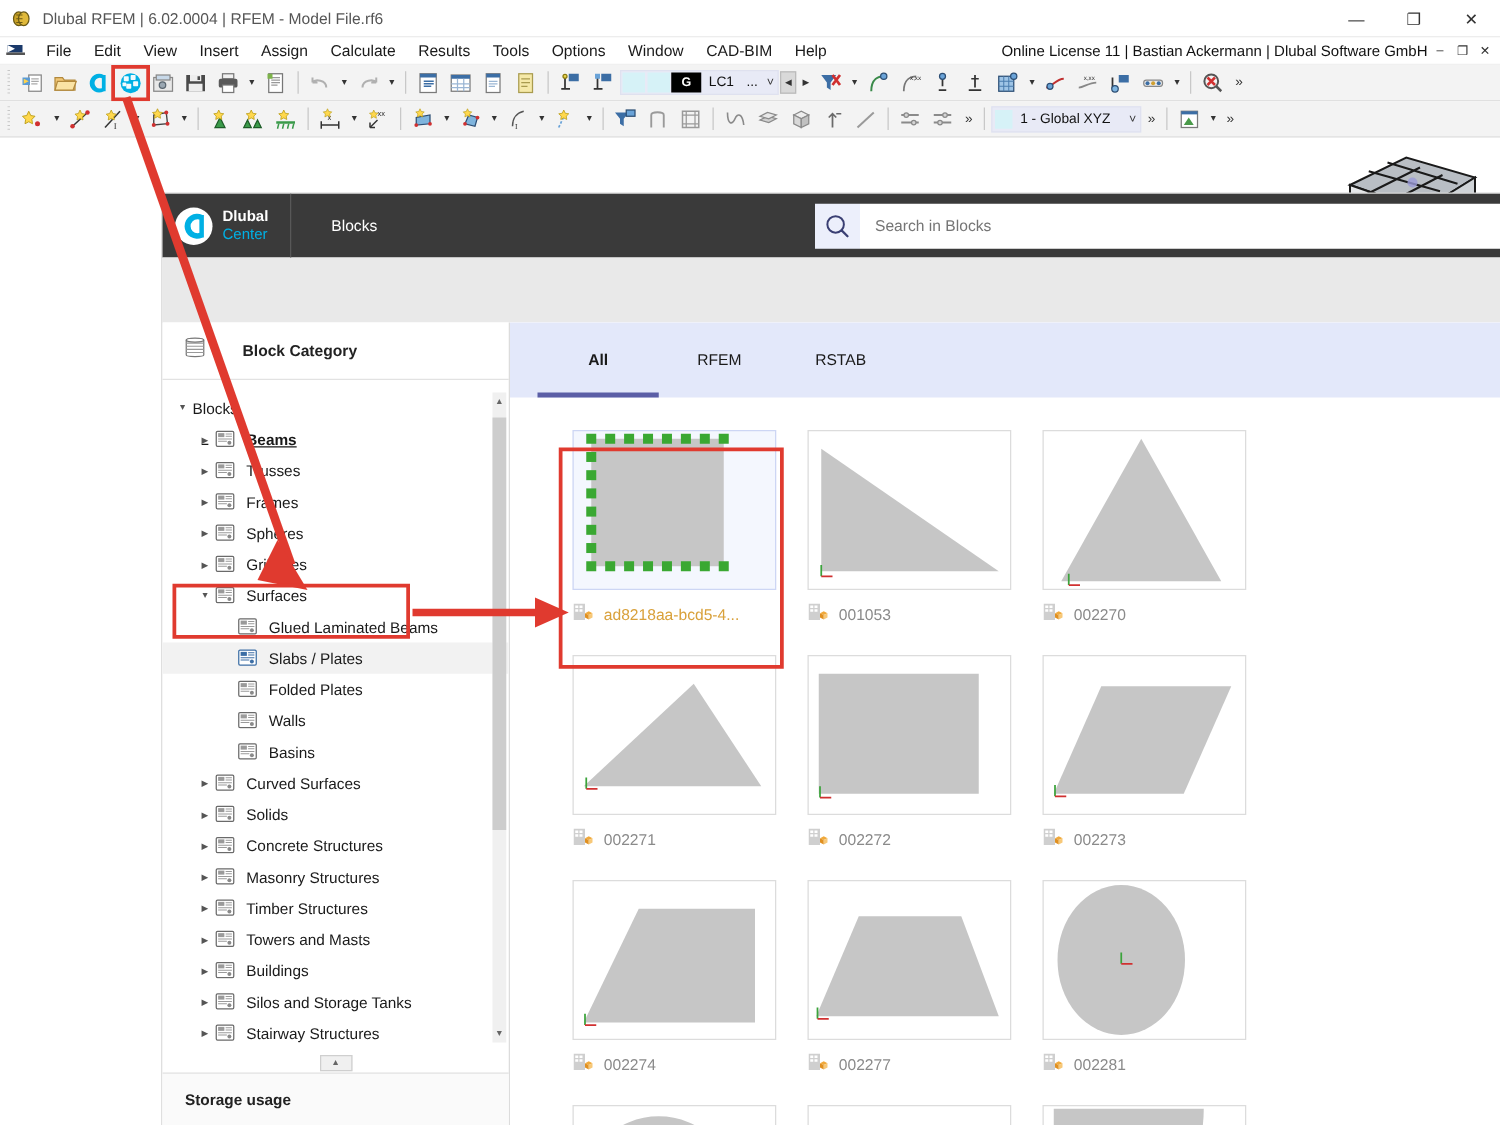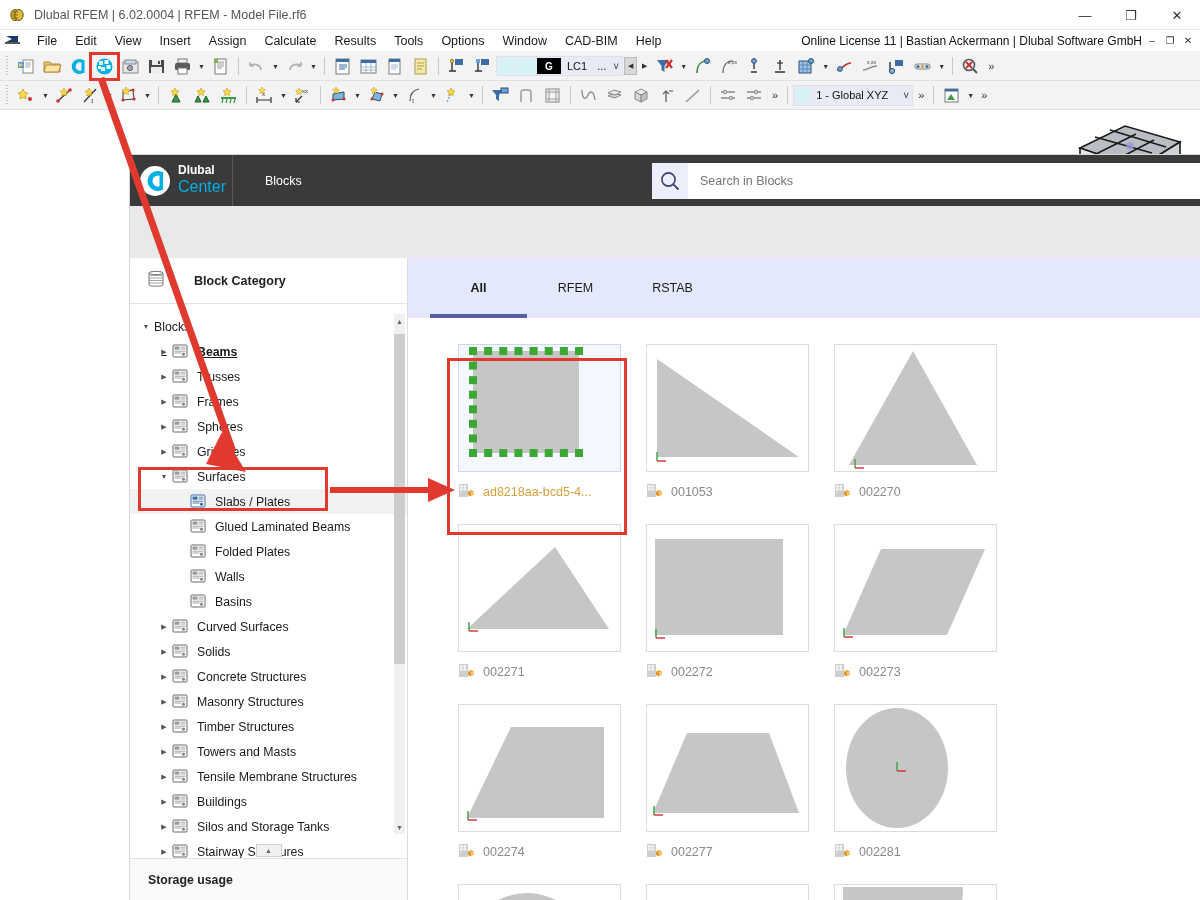--- a/index.html
+++ b/index.html
@@ -66,21 +66,21 @@
     position:absolute; left:130px; top:155px; width:1070px; height:745px;
     background:#ffffff; box-shadow:0 0 0 1px #d5d5d5;
   }
   .dc-header{ height:51px; background:#3a3a3a; display:flex; align-items:stretch; }
   .dc-logo{ width:103px; display:flex; align-items:center; padding-left:10px; gap:8px;
             border-right:1px solid #585858; }
   .dc-logo-mark{ width:30px;height:30px;background:#fff;border-radius:50%;
                  display:flex;align-items:center;justify-content:center;}
   .dc-logo-text{ line-height:1.15; }
   .dc-logo-text .l1{ color:#ffffff; font-size:12px; font-weight:bold;}
-  .dc-logo-text .l2{ color:#00b0e4; font-size:16px;}
+  .dc-logo-text .l2{ color:#00b0e4; font-size:12px;}
   .dc-breadcrumb{ display:flex;align-items:center;padding-left:32px;color:#fff;font-size:12.5px;}
   .dc-search{ margin-left:auto; display:flex; align-items:center; height:36px; align-self:center;
               margin-right:0px; }
   .dc-search-ico{ width:36px;height:36px;background:#eceffb;display:flex;
                   align-items:center;justify-content:center;}
   .dc-search-input{ width:512px;height:36px;background:#fff;border:none;outline:none;
                     font-size:12.5px; color:#555; padding-left:12px;
                     font-family:"Liberation Sans", sans-serif;}
   .dc-subbar{ height:52px; background:#e9e9e9; }
   .dc-body{ display:flex; height:calc(745px - 51px - 52px); }
@@ -692,68 +692,68 @@
             <div class="tnode" style="padding-left: 26px;">
               <span class="texp">▼</span>
               <span class="tico"><svg width="16" height="14" viewBox="0 0 16 14">
   <rect x="1" y="1" width="14" height="12" rx="1" fill="#fff" stroke="#6a6a6a" stroke-width="1"></rect>
   <rect x="2.5" y="2.5" width="5" height="3.2" fill="#9a9a9a"></rect>
   <path d="M8.5 3.2h5M8.5 5h5M2.5 7.2h11M2.5 9h7" stroke="#9a9a9a" stroke-width="0.9"></path>
   <circle cx="11.5" cy="10.2" r="1.6" fill="#8a8a8a"></circle>
 </svg></span>
               <span class="tlabel">Surfaces</span>
             </div>
+            <div class="tnode" style="padding-left: 44px;">
+              <span class="texp"></span>
+              <span class="tico"><svg width="16" height="14" viewBox="0 0 16 14">
+  <rect x="1" y="1" width="14" height="12" rx="1" fill="#fff" stroke="#6a6a6a" stroke-width="1"></rect>
+  <rect x="2.5" y="2.5" width="5" height="3.2" fill="#9a9a9a"></rect>
+  <path d="M8.5 3.2h5M8.5 5h5M2.5 7.2h11M2.5 9h7" stroke="#9a9a9a" stroke-width="0.9"></path>
+  <circle cx="11.5" cy="10.2" r="1.6" fill="#8a8a8a"></circle>
+</svg></span>
+              <span class="tlabel">Glued Laminated Beams</span>
+            </div>
             <div class="tnode sel" style="padding-left: 44px;">
               <span class="texp"></span>
               <span class="tico"><svg width="16" height="14" viewBox="0 0 16 14">
   <rect x="1" y="1" width="14" height="12" rx="1" fill="#fff" stroke="#3c6ea5" stroke-width="1"></rect>
   <rect x="2.5" y="2.5" width="5" height="3.2" fill="#3c6ea5"></rect>
   <path d="M8.5 3.2h5M8.5 5h5M2.5 7.2h11M2.5 9h7" stroke="#3c6ea5" stroke-width="0.9"></path>
   <circle cx="11.5" cy="10.2" r="1.6" fill="#3c6ea5"></circle>
 </svg></span>
               <span class="tlabel">Slabs / Plates</span>
             </div>
             <div class="tnode" style="padding-left: 44px;">
               <span class="texp"></span>
               <span class="tico"><svg width="16" height="14" viewBox="0 0 16 14">
   <rect x="1" y="1" width="14" height="12" rx="1" fill="#fff" stroke="#6a6a6a" stroke-width="1"></rect>
   <rect x="2.5" y="2.5" width="5" height="3.2" fill="#9a9a9a"></rect>
   <path d="M8.5 3.2h5M8.5 5h5M2.5 7.2h11M2.5 9h7" stroke="#9a9a9a" stroke-width="0.9"></path>
   <circle cx="11.5" cy="10.2" r="1.6" fill="#8a8a8a"></circle>
 </svg></span>
-              <span class="tlabel">Glued Laminated Beams</span>
+              <span class="tlabel">Folded Plates</span>
             </div>
             <div class="tnode" style="padding-left: 44px;">
               <span class="texp"></span>
               <span class="tico"><svg width="16" height="14" viewBox="0 0 16 14">
   <rect x="1" y="1" width="14" height="12" rx="1" fill="#fff" stroke="#6a6a6a" stroke-width="1"></rect>
   <rect x="2.5" y="2.5" width="5" height="3.2" fill="#9a9a9a"></rect>
   <path d="M8.5 3.2h5M8.5 5h5M2.5 7.2h11M2.5 9h7" stroke="#9a9a9a" stroke-width="0.9"></path>
   <circle cx="11.5" cy="10.2" r="1.6" fill="#8a8a8a"></circle>
 </svg></span>
-              <span class="tlabel">Folded Plates</span>
+              <span class="tlabel">Walls</span>
             </div>
             <div class="tnode" style="padding-left: 44px;">
               <span class="texp"></span>
               <span class="tico"><svg width="16" height="14" viewBox="0 0 16 14">
   <rect x="1" y="1" width="14" height="12" rx="1" fill="#fff" stroke="#6a6a6a" stroke-width="1"></rect>
   <rect x="2.5" y="2.5" width="5" height="3.2" fill="#9a9a9a"></rect>
   <path d="M8.5 3.2h5M8.5 5h5M2.5 7.2h11M2.5 9h7" stroke="#9a9a9a" stroke-width="0.9"></path>
   <circle cx="11.5" cy="10.2" r="1.6" fill="#8a8a8a"></circle>
 </svg></span>
-              <span class="tlabel">Walls</span>
-            </div>
-            <div class="tnode" style="padding-left: 44px;">
-              <span class="texp"></span>
-              <span class="tico"><svg width="16" height="14" viewBox="0 0 16 14">
-  <rect x="1" y="1" width="14" height="12" rx="1" fill="#fff" stroke="#6a6a6a" stroke-width="1"></rect>
-  <rect x="2.5" y="2.5" width="5" height="3.2" fill="#9a9a9a"></rect>
-  <path d="M8.5 3.2h5M8.5 5h5M2.5 7.2h11M2.5 9h7" stroke="#9a9a9a" stroke-width="0.9"></path>
-  <circle cx="11.5" cy="10.2" r="1.6" fill="#8a8a8a"></circle>
-</svg></span>
               <span class="tlabel">Basins</span>
             </div>
             <div class="tnode" style="padding-left: 26px;">
               <span class="texp">▶</span>
               <span class="tico"><svg width="16" height="14" viewBox="0 0 16 14">
   <rect x="1" y="1" width="14" height="12" rx="1" fill="#fff" stroke="#6a6a6a" stroke-width="1"></rect>
   <rect x="2.5" y="2.5" width="5" height="3.2" fill="#9a9a9a"></rect>
   <path d="M8.5 3.2h5M8.5 5h5M2.5 7.2h11M2.5 9h7" stroke="#9a9a9a" stroke-width="0.9"></path>
   <circle cx="11.5" cy="10.2" r="1.6" fill="#8a8a8a"></circle>
 </svg></span>
@@ -801,30 +801,20 @@
             </div>
             <div class="tnode" style="padding-left: 26px;">
               <span class="texp">▶</span>
               <span class="tico"><svg width="16" height="14" viewBox="0 0 16 14">
   <rect x="1" y="1" width="14" height="12" rx="1" fill="#fff" stroke="#6a6a6a" stroke-width="1"></rect>
   <rect x="2.5" y="2.5" width="5" height="3.2" fill="#9a9a9a"></rect>
   <path d="M8.5 3.2h5M8.5 5h5M2.5 7.2h11M2.5 9h7" stroke="#9a9a9a" stroke-width="0.9"></path>
   <circle cx="11.5" cy="10.2" r="1.6" fill="#8a8a8a"></circle>
 </svg></span>
               <span class="tlabel">Towers and Masts</span>
-            </div>
-            <div class="tnode" style="padding-left: 26px;">
-              <span class="texp">▶</span>
-              <span class="tico"><svg width="16" height="14" viewBox="0 0 16 14">
-  <rect x="1" y="1" width="14" height="12" rx="1" fill="#fff" stroke="#6a6a6a" stroke-width="1"></rect>
-  <rect x="2.5" y="2.5" width="5" height="3.2" fill="#9a9a9a"></rect>
-  <path d="M8.5 3.2h5M8.5 5h5M2.5 7.2h11M2.5 9h7" stroke="#9a9a9a" stroke-width="0.9"></path>
-  <circle cx="11.5" cy="10.2" r="1.6" fill="#8a8a8a"></circle>
-</svg></span>
-              <span class="tlabel">Tensile Membrane Structures</span>
             </div>
             <div class="tnode" style="padding-left: 26px;">
               <span class="texp">▶</span>
               <span class="tico"><svg width="16" height="14" viewBox="0 0 16 14">
   <rect x="1" y="1" width="14" height="12" rx="1" fill="#fff" stroke="#6a6a6a" stroke-width="1"></rect>
   <rect x="2.5" y="2.5" width="5" height="3.2" fill="#9a9a9a"></rect>
   <path d="M8.5 3.2h5M8.5 5h5M2.5 7.2h11M2.5 9h7" stroke="#9a9a9a" stroke-width="0.9"></path>
   <circle cx="11.5" cy="10.2" r="1.6" fill="#8a8a8a"></circle>
 </svg></span>
               <span class="tlabel">Buildings</span>

